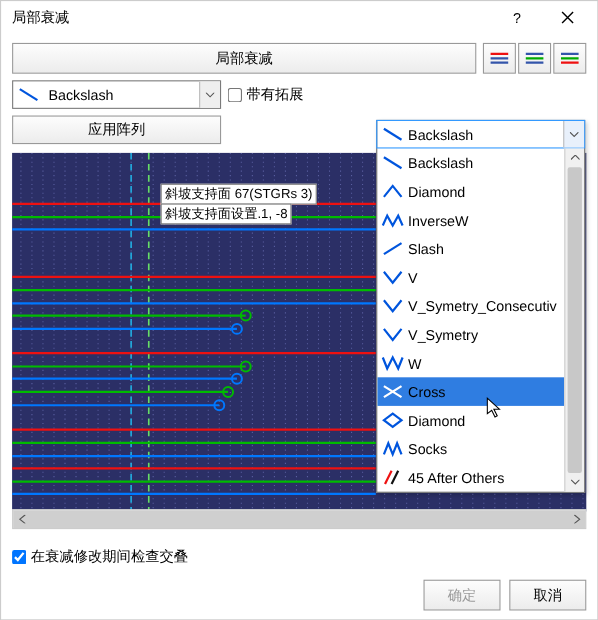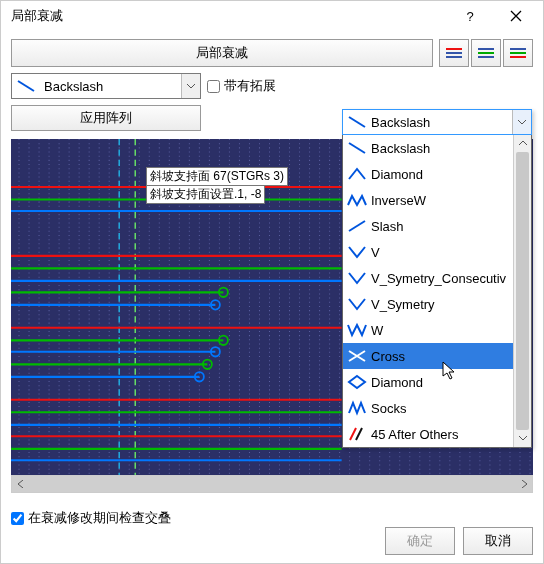--- a/index.html
+++ b/index.html
@@ -34,21 +34,21 @@
 .dd-list{flex:1;max-height:312px;overflow:hidden}
 .dd-item{height:26px;display:flex;align-items:center;padding-right:4px}
 .dd-item.sel{background:#2f7de1;color:#000000}
 .dd-item .iicon{width:28px;display:flex;align-items:center;justify-content:center}
 .dd-item .itext{flex:1;white-space:nowrap;overflow:hidden;text-overflow:clip}
 .dd-scroll{width:17px;background:#f0f0f0;border-left:1px solid #ccc;position:relative}
 .dd-scroll .sarrow{height:17px;display:flex;align-items:center;justify-content:center}
 .dd-scroll .sarrow.bot{position:absolute;bottom:0;width:100%}
 .dd-scroll .sthumb{position:absolute;top:17px;bottom:17px;left:2px;right:2px;background:#c8c8c8;border-radius:2px}
 .cursor{position:absolute;z-index:20;pointer-events:none}
-.footer{padding:8px 10px;display:flex;flex-direction:column;}
+.footer{padding:8px 10px;display:flex;flex-direction:column;gap:12px}
 .btnrow{display:flex;justify-content:flex-end;gap:8px}
 .pushbtn{min-width:68px;height:26px;border:1px solid #999;background:linear-gradient(#fdfdfd,#ececec);display:flex;align-items:center;justify-content:center}
 .pushbtn.disabled{color:#9a9a9a}
 svg{display:block}
 </style>
 </head>
 <body>
 
 <div class="window">
   <div class="titlebar">

